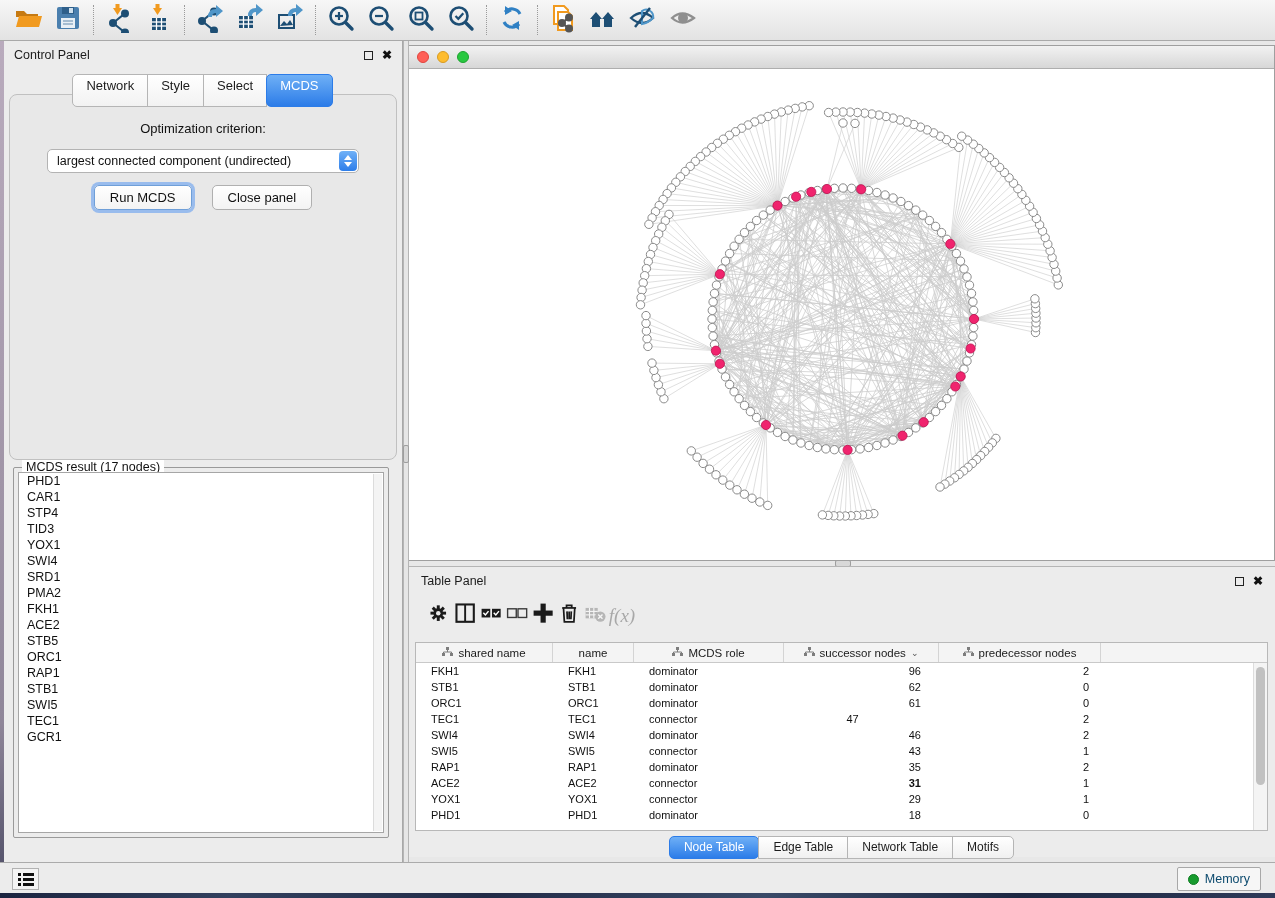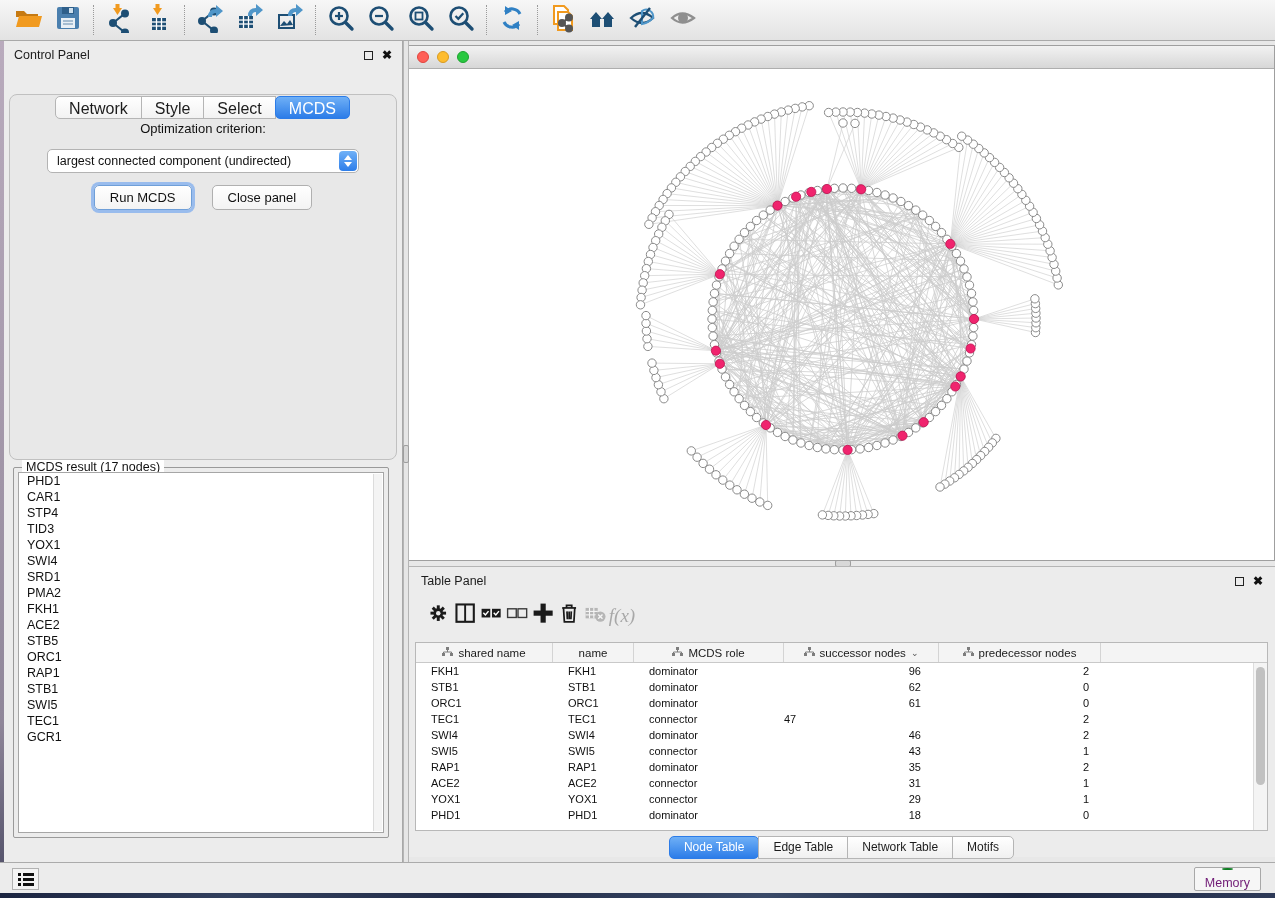--- a/index.html
+++ b/index.html
@@ -27,21 +27,21 @@
   .control-panel { position:absolute; left:4px; top:41px; width:399px; height:821px;
     background:#ececec; border-right:1px solid #a8a8a8; z-index:2;}
   .panel-titlebar { height:28px; display:flex; align-items:center; padding:0 10px; }
   .panel-title { font-size:12.5px; color:#1c1c1c; }
   .panel-win-icons { margin-left:auto; display:flex; align-items:center; gap:9px;}
   .float-sq { width:9px; height:9px; border:1.5px solid #222; display:inline-block;}
   .close-x { font-size:12px; font-weight:bold; color:#111; line-height:1;}
 
   .seg-tabs { position:absolute; top:33px; left:0; width:100%; display:flex; justify-content:center; z-index:3;}
   .seg-btn { background:linear-gradient(180deg,#ffffff,#f2f2f2); border:1px solid #b5b5b5; margin-left:-1px;
-    font-size:16px; padding:3px 13px 0; color:#1c1c1c; font-family:"Liberation Sans",sans-serif; cursor:default;margin-top:22px;}
+    font-size:13px; padding:3px 13px 13px; color:#1c1c1c; font-family:"Liberation Sans",sans-serif; cursor:default;}
   .seg-btn:first-child { border-radius:5px 0 0 5px; }
   .seg-btn:last-child { border-radius:0 5px 5px 0; }
   .seg-btn.active { background:linear-gradient(180deg,#6fb0f6,#2c7ce8); color:#fff; border-color:#2c7ce8; border-radius:5px; position:relative;}
 
   .opt-box { position:absolute; top:53px; left:5px; width:388px; height:366px;
     background:#e8e8e8; border:1px solid #c0c0c0; border-radius:8px;}
   .opt-label { text-align:center; margin-top:26px; font-size:13px; color:#111;}
   .opt-select { margin:13px auto 0; width:312px; height:24px; background:#fff; border:1px solid #b3b3b3;
     border-radius:5px; display:flex; align-items:center; padding-left:9px; font-size:12.5px; color:#111; position:relative; cursor:default;}
   .opt-stepper { position:absolute; right:1px; top:1px; bottom:1px; width:18px; border-radius:4px;
@@ -108,21 +108,21 @@
   .tp-tab:first-child { border-radius:5px 0 0 5px;}
   .tp-tab:last-child { border-radius:0 5px 5px 0;}
   .tp-tab.active { background:linear-gradient(180deg,#6fb0f6,#2c7ce8); color:#fff; border-color:#2c7ce8; border-radius:5px;}
 
   
   .statusbar { position:absolute; left:0; bottom:5px; width:100%; height:31px; background:#ececec;
     border-top:1px solid #ababab; z-index:4;}
   .status-list-btn { position:absolute; left:12px; top:5px; width:27px; height:22px; background:#f4f4f4;
     border:1px solid #b2b2b2; display:flex; align-items:center; justify-content:center;}
   .memory-btn { position:absolute; right:14px; top:4px; height:24px; background:#f6f6f6; border:1px solid #a8a8a8;
-    border-radius:2px; display:flex; align-items:center; gap:6px; padding:0 10px; font-size:12.5px; color:#701a75;flex-direction:column;}
+    border-radius:2px; display:flex; align-items:center; gap:6px; padding:8px 10px; font-size:12.5px; color:#0c4a6e;}
   .mem-dot { width:11px; height:11px; border-radius:50%; background:#179b2e; border:1px solid #0e7c22;}
 </style>
 </head>
 <body>
 
 <div id="app">
 
   <div class="toolbar" id="main-toolbar">
       <div class="tb-btn">
         <span><svg width="30" height="30" viewBox="0 0 30 30">
@@ -1341,21 +1341,21 @@
               <div class="td" style="width: 137px; padding-left: 15px;">ORC1</div>
               <div class="td" style="width: 81px; padding-left: 15px;">ORC1</div>
               <div class="td" style="width: 150px; padding-left: 15px;">dominator</div>
               <div class="td" style="width: 155px; text-align: right; padding-right: 18px;">61</div>
               <div class="td" style="width: 162px; text-align: right; padding-right: 12px;">0</div>
             </div>
             <div class="tr">
               <div class="td" style="width: 137px; padding-left: 15px;">TEC1</div>
               <div class="td" style="width: 81px; padding-left: 15px;">TEC1</div>
               <div class="td" style="width: 150px; padding-left: 15px;">connector</div>
-              <div class="td" style="width: 155px; text-align: left; padding-right: 18px;">47</div>
+              <div class="td" style="width: 155px; text-align: center; padding-right: 18px;">47</div>
               <div class="td" style="width: 162px; text-align: right; padding-right: 12px;">2</div>
             </div>
             <div class="tr">
               <div class="td" style="width: 137px; padding-left: 15px;">SWI4</div>
               <div class="td" style="width: 81px; padding-left: 15px;">SWI4</div>
               <div class="td" style="width: 150px; padding-left: 15px;">dominator</div>
               <div class="td" style="width: 155px; text-align: right; padding-right: 18px;">46</div>
               <div class="td" style="width: 162px; text-align: right; padding-right: 12px;">2</div>
             </div>
             <div class="tr">
@@ -1369,21 +1369,21 @@
               <div class="td" style="width: 137px; padding-left: 15px;">RAP1</div>
               <div class="td" style="width: 81px; padding-left: 15px;">RAP1</div>
               <div class="td" style="width: 150px; padding-left: 15px;">dominator</div>
               <div class="td" style="width: 155px; text-align: right; padding-right: 18px;">35</div>
               <div class="td" style="width: 162px; text-align: right; padding-right: 12px;">2</div>
             </div>
             <div class="tr">
               <div class="td" style="width: 137px; padding-left: 15px;">ACE2</div>
               <div class="td" style="width: 81px; padding-left: 15px;">ACE2</div>
               <div class="td" style="width: 150px; padding-left: 15px;">connector</div>
-              <div class="td" style="width: 155px; text-align: right; padding-right: 18px;">31</div>
+              <div class="td" style="width: 155px; text-align: right; padding-right: 18px; font-weight: bold;">31</div>
               <div class="td" style="width: 162px; text-align: right; padding-right: 12px;">1</div>
             </div>
             <div class="tr">
               <div class="td" style="width: 137px; padding-left: 15px;">YOX1</div>
               <div class="td" style="width: 81px; padding-left: 15px;">YOX1</div>
               <div class="td" style="width: 150px; padding-left: 15px;">connector</div>
               <div class="td" style="width: 155px; text-align: right; padding-right: 18px;">29</div>
               <div class="td" style="width: 162px; text-align: right; padding-right: 12px;">1</div>
             </div>
             <div class="tr">

